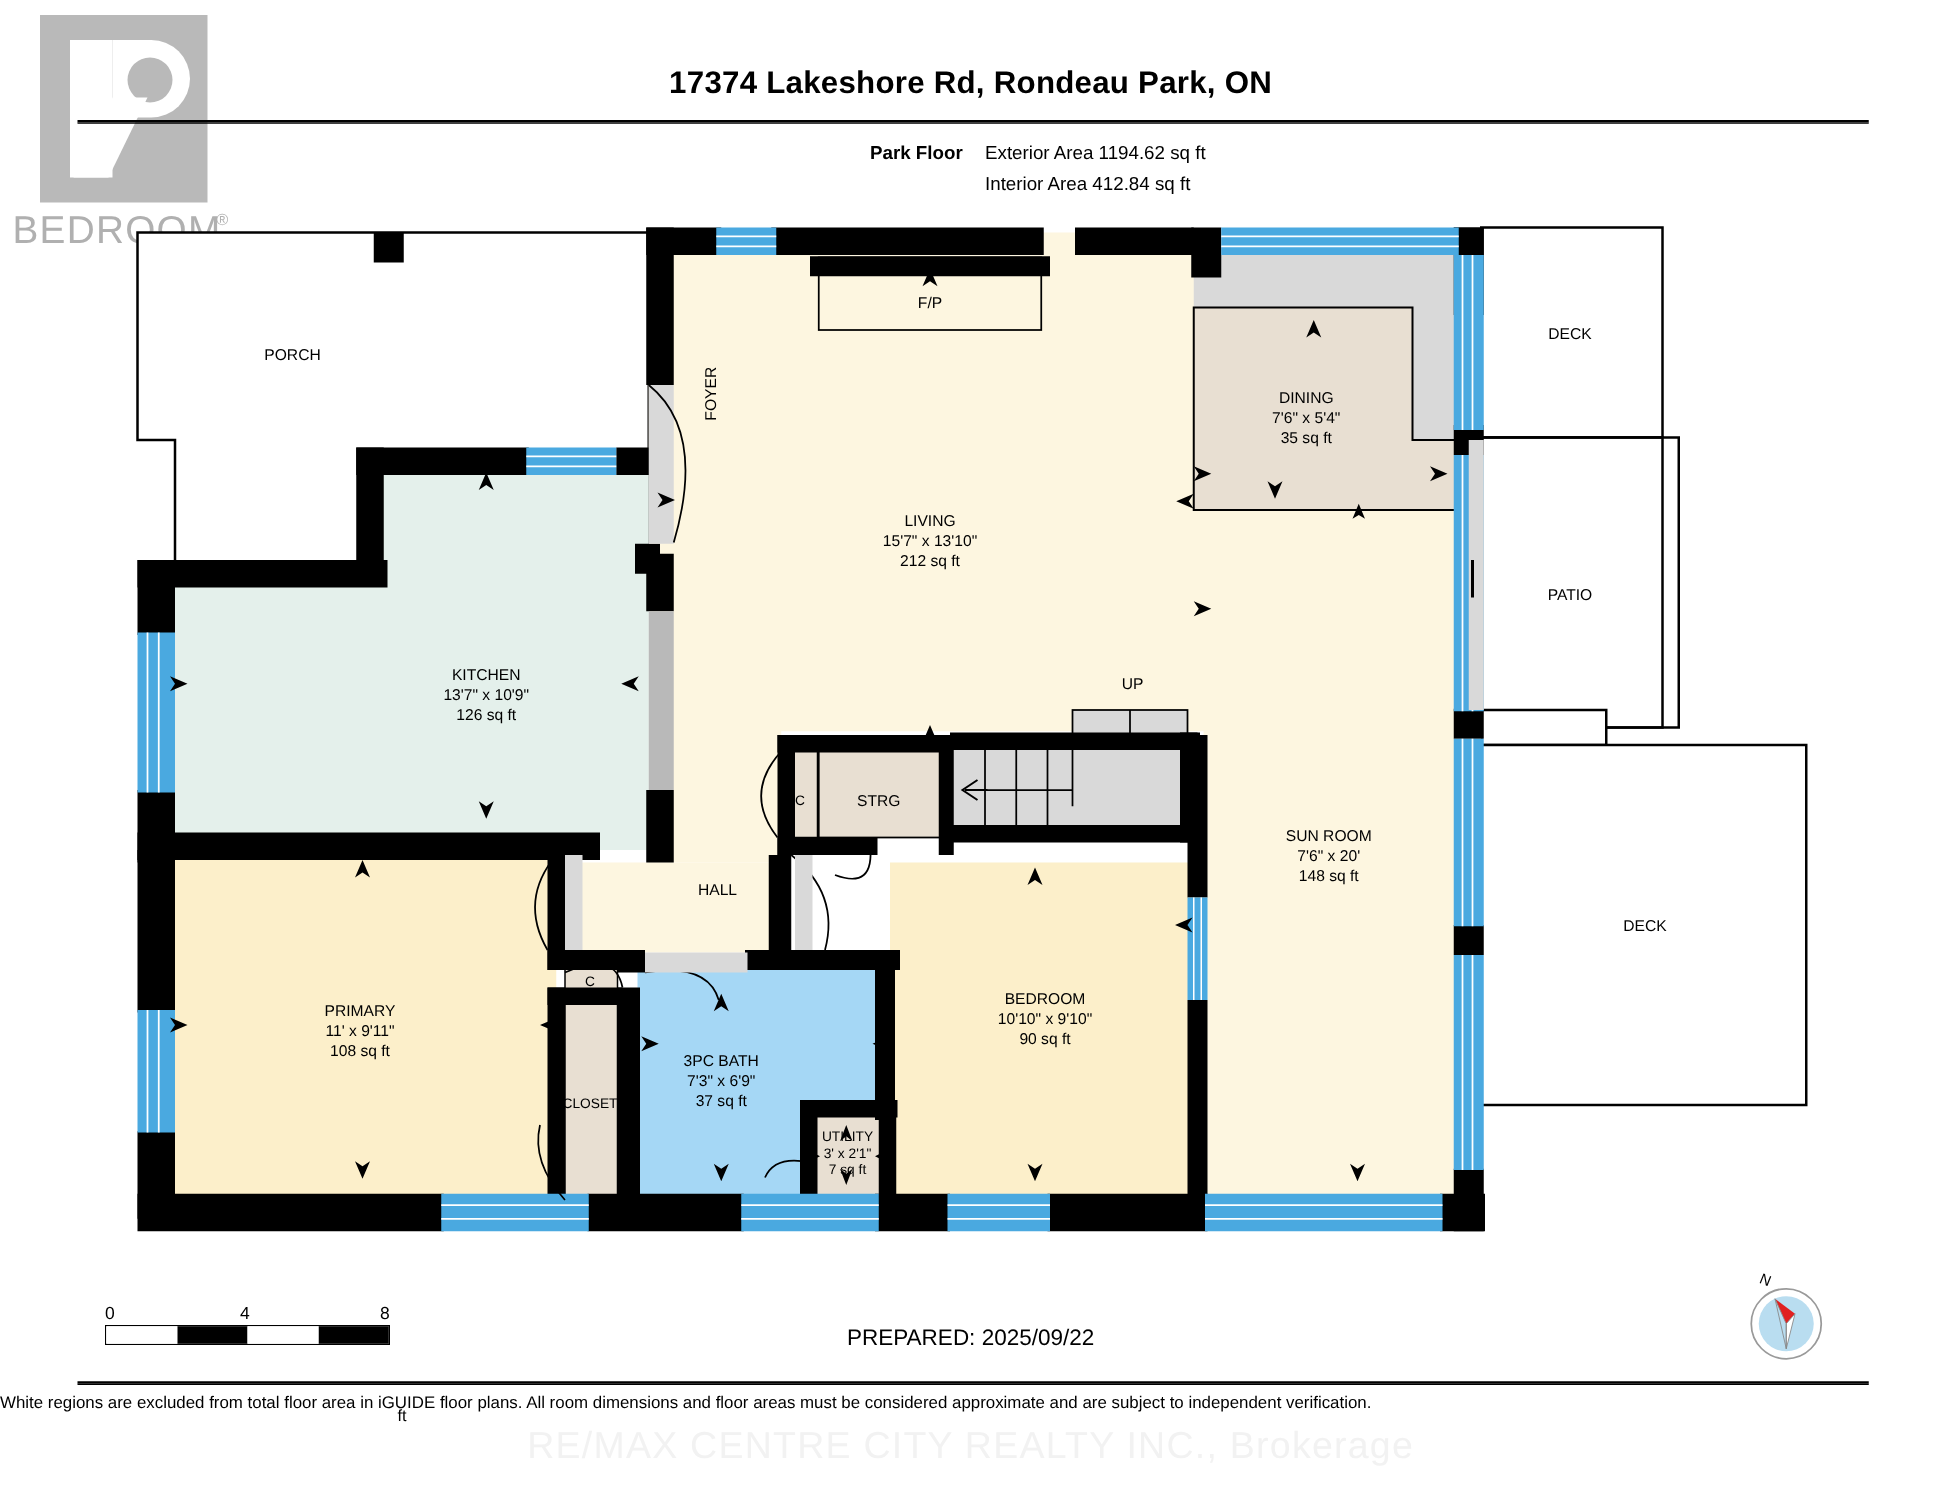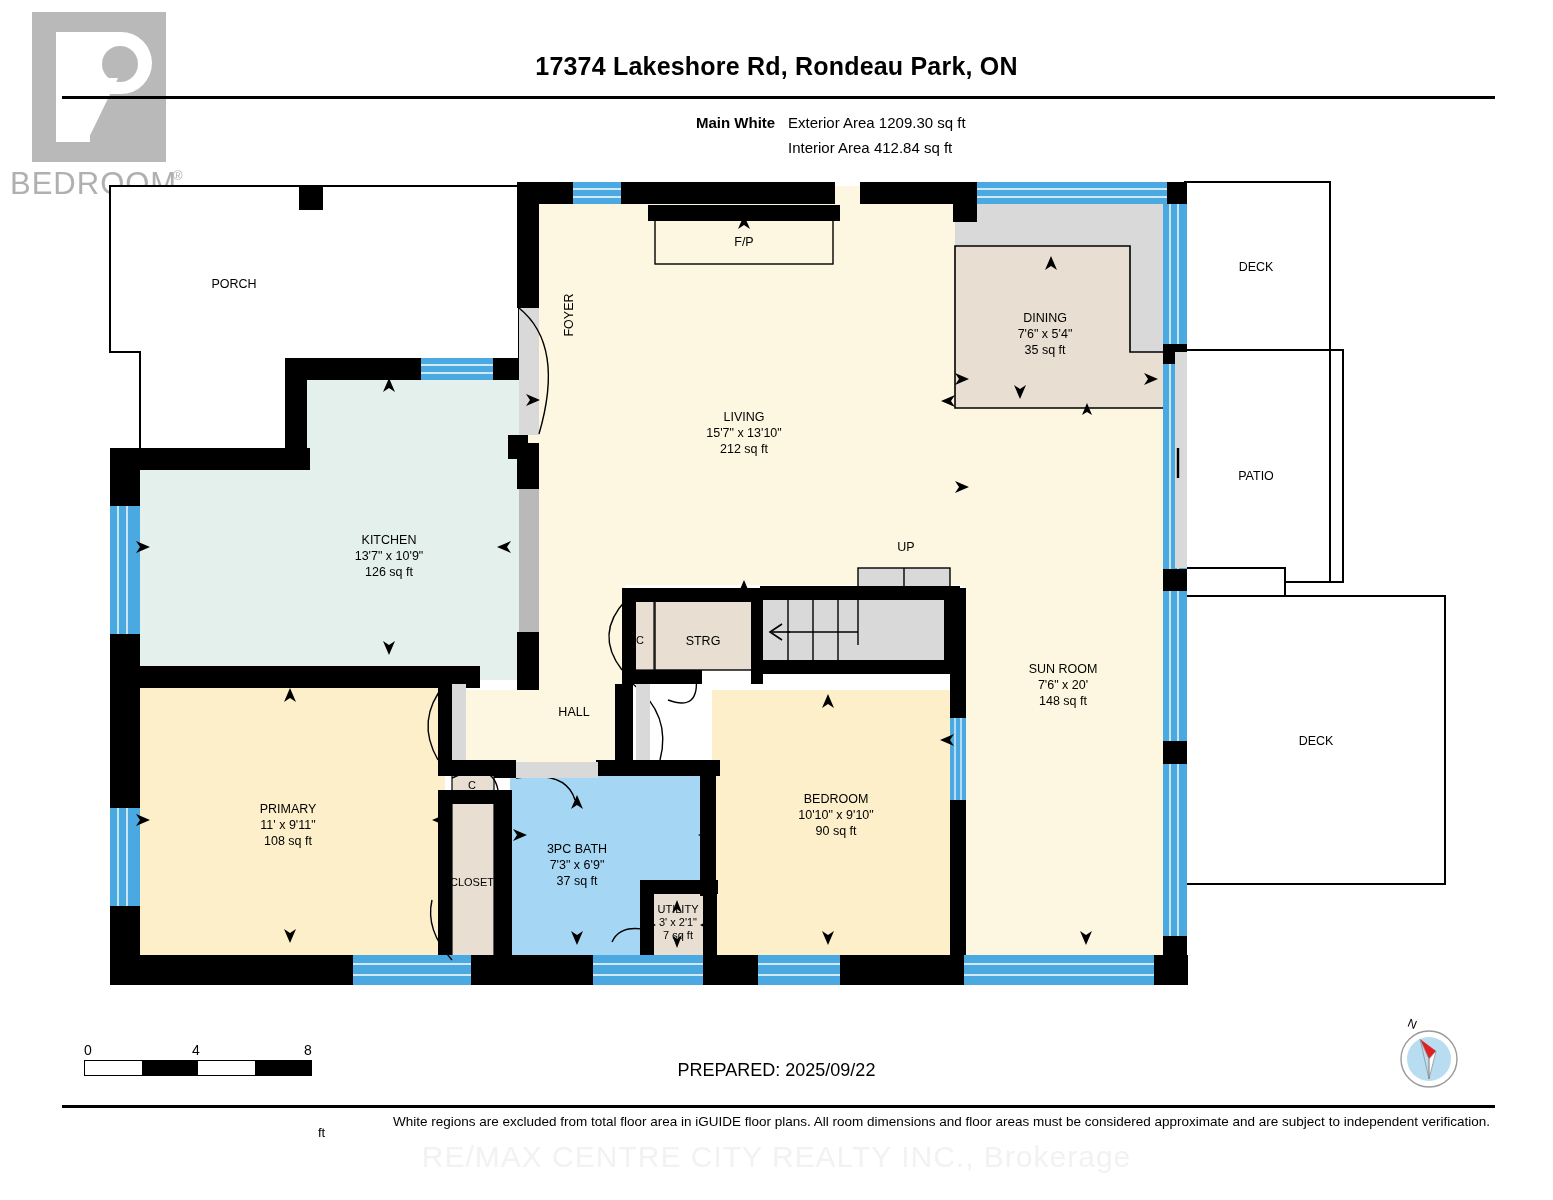--- a/index.html
+++ b/index.html
@@ -37,21 +37,21 @@
   
   #scalebar{position:absolute;left:84px;top:1060px;width:228px;height:16px;
       border:1.6px solid #000;box-sizing:border-box;display:flex;}
   #scalebar div{flex:1;}
   #scale-ticks{position:absolute;left:78px;top:1042px;width:250px;height:16px;font-size:14px;}
   #scale-ticks span{position:absolute;}
   #scale-ft{position:absolute;left:318px;top:1125px;font-size:13px;}
   #prepared{position:absolute;left:0;top:1060px;width:1553px;text-align:center;font-size:18px;}
   #foot-rule{position:absolute;left:62px;top:1105px;width:1433px;height:3px;
       border-top:2px solid #000;border-bottom:1px solid #000;box-sizing:border-box;}
-  #disclaimer{position:absolute;left:0;top:1114px;width:1490px;text-align:right;font-size:13.5px;}
+  #disclaimer{position:absolute;left:0;top:1114px;width:1490px;text-align:left;font-size:13.5px;}
   #brokerage{position:absolute;left:0;top:1140px;width:1553px;text-align:center;
       font-size:30px;color:#f2f2f2;letter-spacing:1px;}
 
   
   #compass{position:absolute;left:1398px;top:1028px;width:62px;height:62px;}
   #compass-n{position:absolute;left:1408px;top:1017px;font-size:12px;
       transform:rotate(22deg);transform-origin:center;}
 </style>
 </head>
 <body>
@@ -62,21 +62,21 @@
   <div class="bowl"></div>
   <div class="bowl2"></div>
   <div class="leg"></div>
   <div class="word">BEDROOM</div>
   <div class="reg">®</div>
 </div>
 
 <div id="page-title">17374 Lakeshore Rd, Rondeau Park, ON</div>
 <div id="title-rule"></div>
 <div id="area-block">
-  <div><span class="lbl">Main White</span><span>Exterior Area 1209.30 sq ft</span></div>
+  <div><span class="lbl">Park Floor</span><span>Exterior Area 1194.62 sq ft</span></div>
   <div class="row2"><span>Interior Area 412.84 sq ft</span></div>
 </div>
 
 <div id="plan">
 <svg width="1553" height="1010" viewBox="0 0 1553 1010" xmlns="http://www.w3.org/2000/svg">
 
   <g>
 
     <path d="M110 186 L110 352 L140 352 L140 458 L519 458 L519 186 Z" fill="#ffffff" stroke="#000" stroke-width="2"></path>
 

